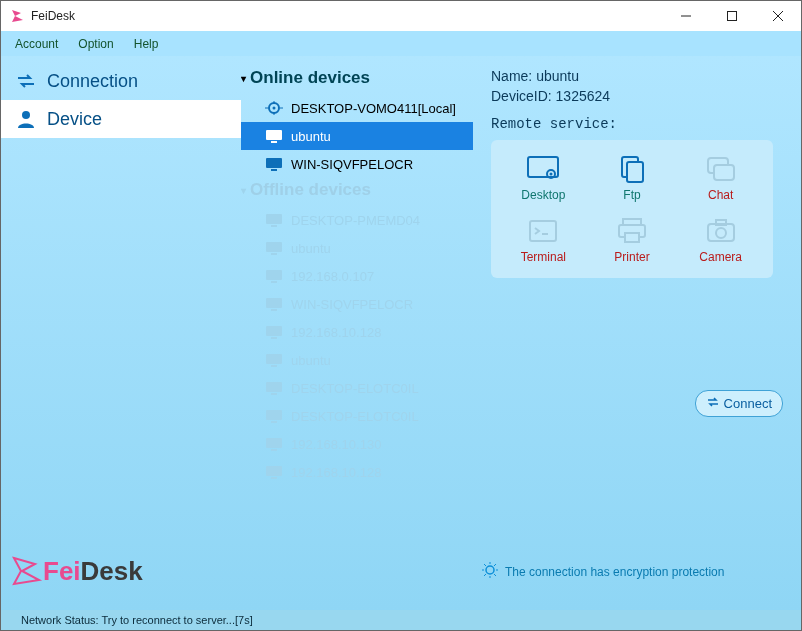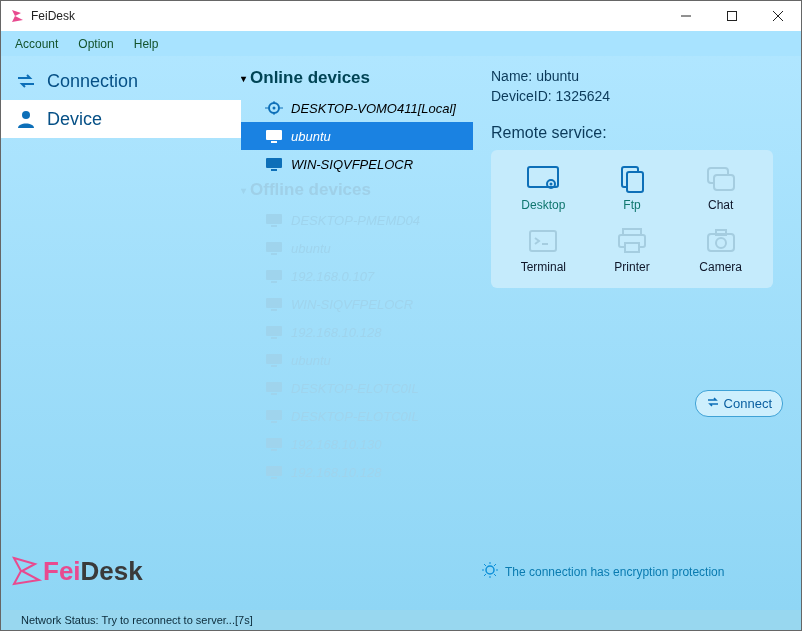--- a/index.html
+++ b/index.html
@@ -21,35 +21,35 @@
 .left-nav .nav-item { display: flex; align-items: center; padding: 8px 14px; font-size: 18px; font-family: "Courier New", monospace; color: #065086; cursor: pointer; gap: 10px; }
 .left-nav .nav-item.selected { background: #fff; }
 .left-nav .nav-icon { width: 22px; height: 22px; }
 
 .left-brand { position: absolute; left: 8px; bottom: 22px; display: flex; align-items: center; justify-content: flex-end; }
 .left-brand .brand-text { display:flex; align-items:baseline;}
 
 .center-panel { flex: 0 0 232px; padding-top: 10px; font-family: "Courier New", monospace; overflow: hidden; }
 .group-header { display: flex; align-items: center; font-size: 17px; font-weight: bold; color: #045; padding: 2px 0 6px 0; }
 .group-header .tri { margin-right: 4px; font-size: 10px; color: #000; }
-.device-item { display: flex; align-items: center; padding: 4px 4px 4px 24px; font-size: 13px; cursor: pointer; gap: 8px; height: 28px; font-style: italic; }
+.device-item { display: flex; align-items: center; padding: 4px 4px 4px 24px; font-size: 13px; cursor: pointer; gap: 8px; height: 28px; }
 .device-item.selected { background: #1a82e2; color: #fff; }
 .device-item .dev-icon { width: 18px; height: 14px; }
 .offline-header { color: #9fd0e8; }
 .offline-item { color: #9fd4ed; }
 
 .right-panel { flex: 1; padding: 12px 28px 0 18px; font-family: "Courier New", monospace; color: #0b3a5a; position: relative; }
 .info-line { font-size: 14px; margin-bottom: 4px; }
-.section-label { font-size: 16px; margin-top: 20px; margin-bottom: 8px; }
+.section-label { font-size: 14px; margin-top: 12px; margin-bottom: 8px; font-family: Liberation Mono, monospace; }
 .services-box { background: #c5ebfc; border-radius: 6px; padding: 14px 10px; display: grid; grid-template-columns: repeat(3, 1fr); gap: 14px 4px; }
 .svc { display: flex; flex-direction: column; align-items: center; cursor: pointer; gap: 4px; }
 .svc .svc-icon { width: 36px; height: 30px; display:flex; align-items:center; justify-content:center; }
 .svc .svc-label { font-size: 12px; }
 .svc.enabled { color: #0f766e; }
-.svc.disabled { color: #0f172a; }
+.svc.disabled { color: #b91c1c; }
 .connect-btn { position: absolute; right: 18px; top: 334px; background: #cdeffd; border: 1px solid #3fa2d6; border-radius: 13px; padding: 4px 10px; font-size: 13px; color: #0a5fa0; display: flex; align-items: center; gap: 4px; cursor: pointer; font-family: "Courier New", monospace; }
 .encryption-note { position: absolute; bottom: 28px; left: 8px; display: flex; align-items: center; gap: 6px; font-size: 12px; color: #0a7bb0; font-family: "Courier New", monospace; }
 
 .statusbar { height: 20px; background: #98d7ef; font-size: 11px; color: #0b2b3a; display: flex; align-items: center; padding: 0 20px; font-family: Arial, sans-serif; }
 </style>
 </head>
 <body>
 
 <div class="titlebar">
   <span class="logo-icon">

